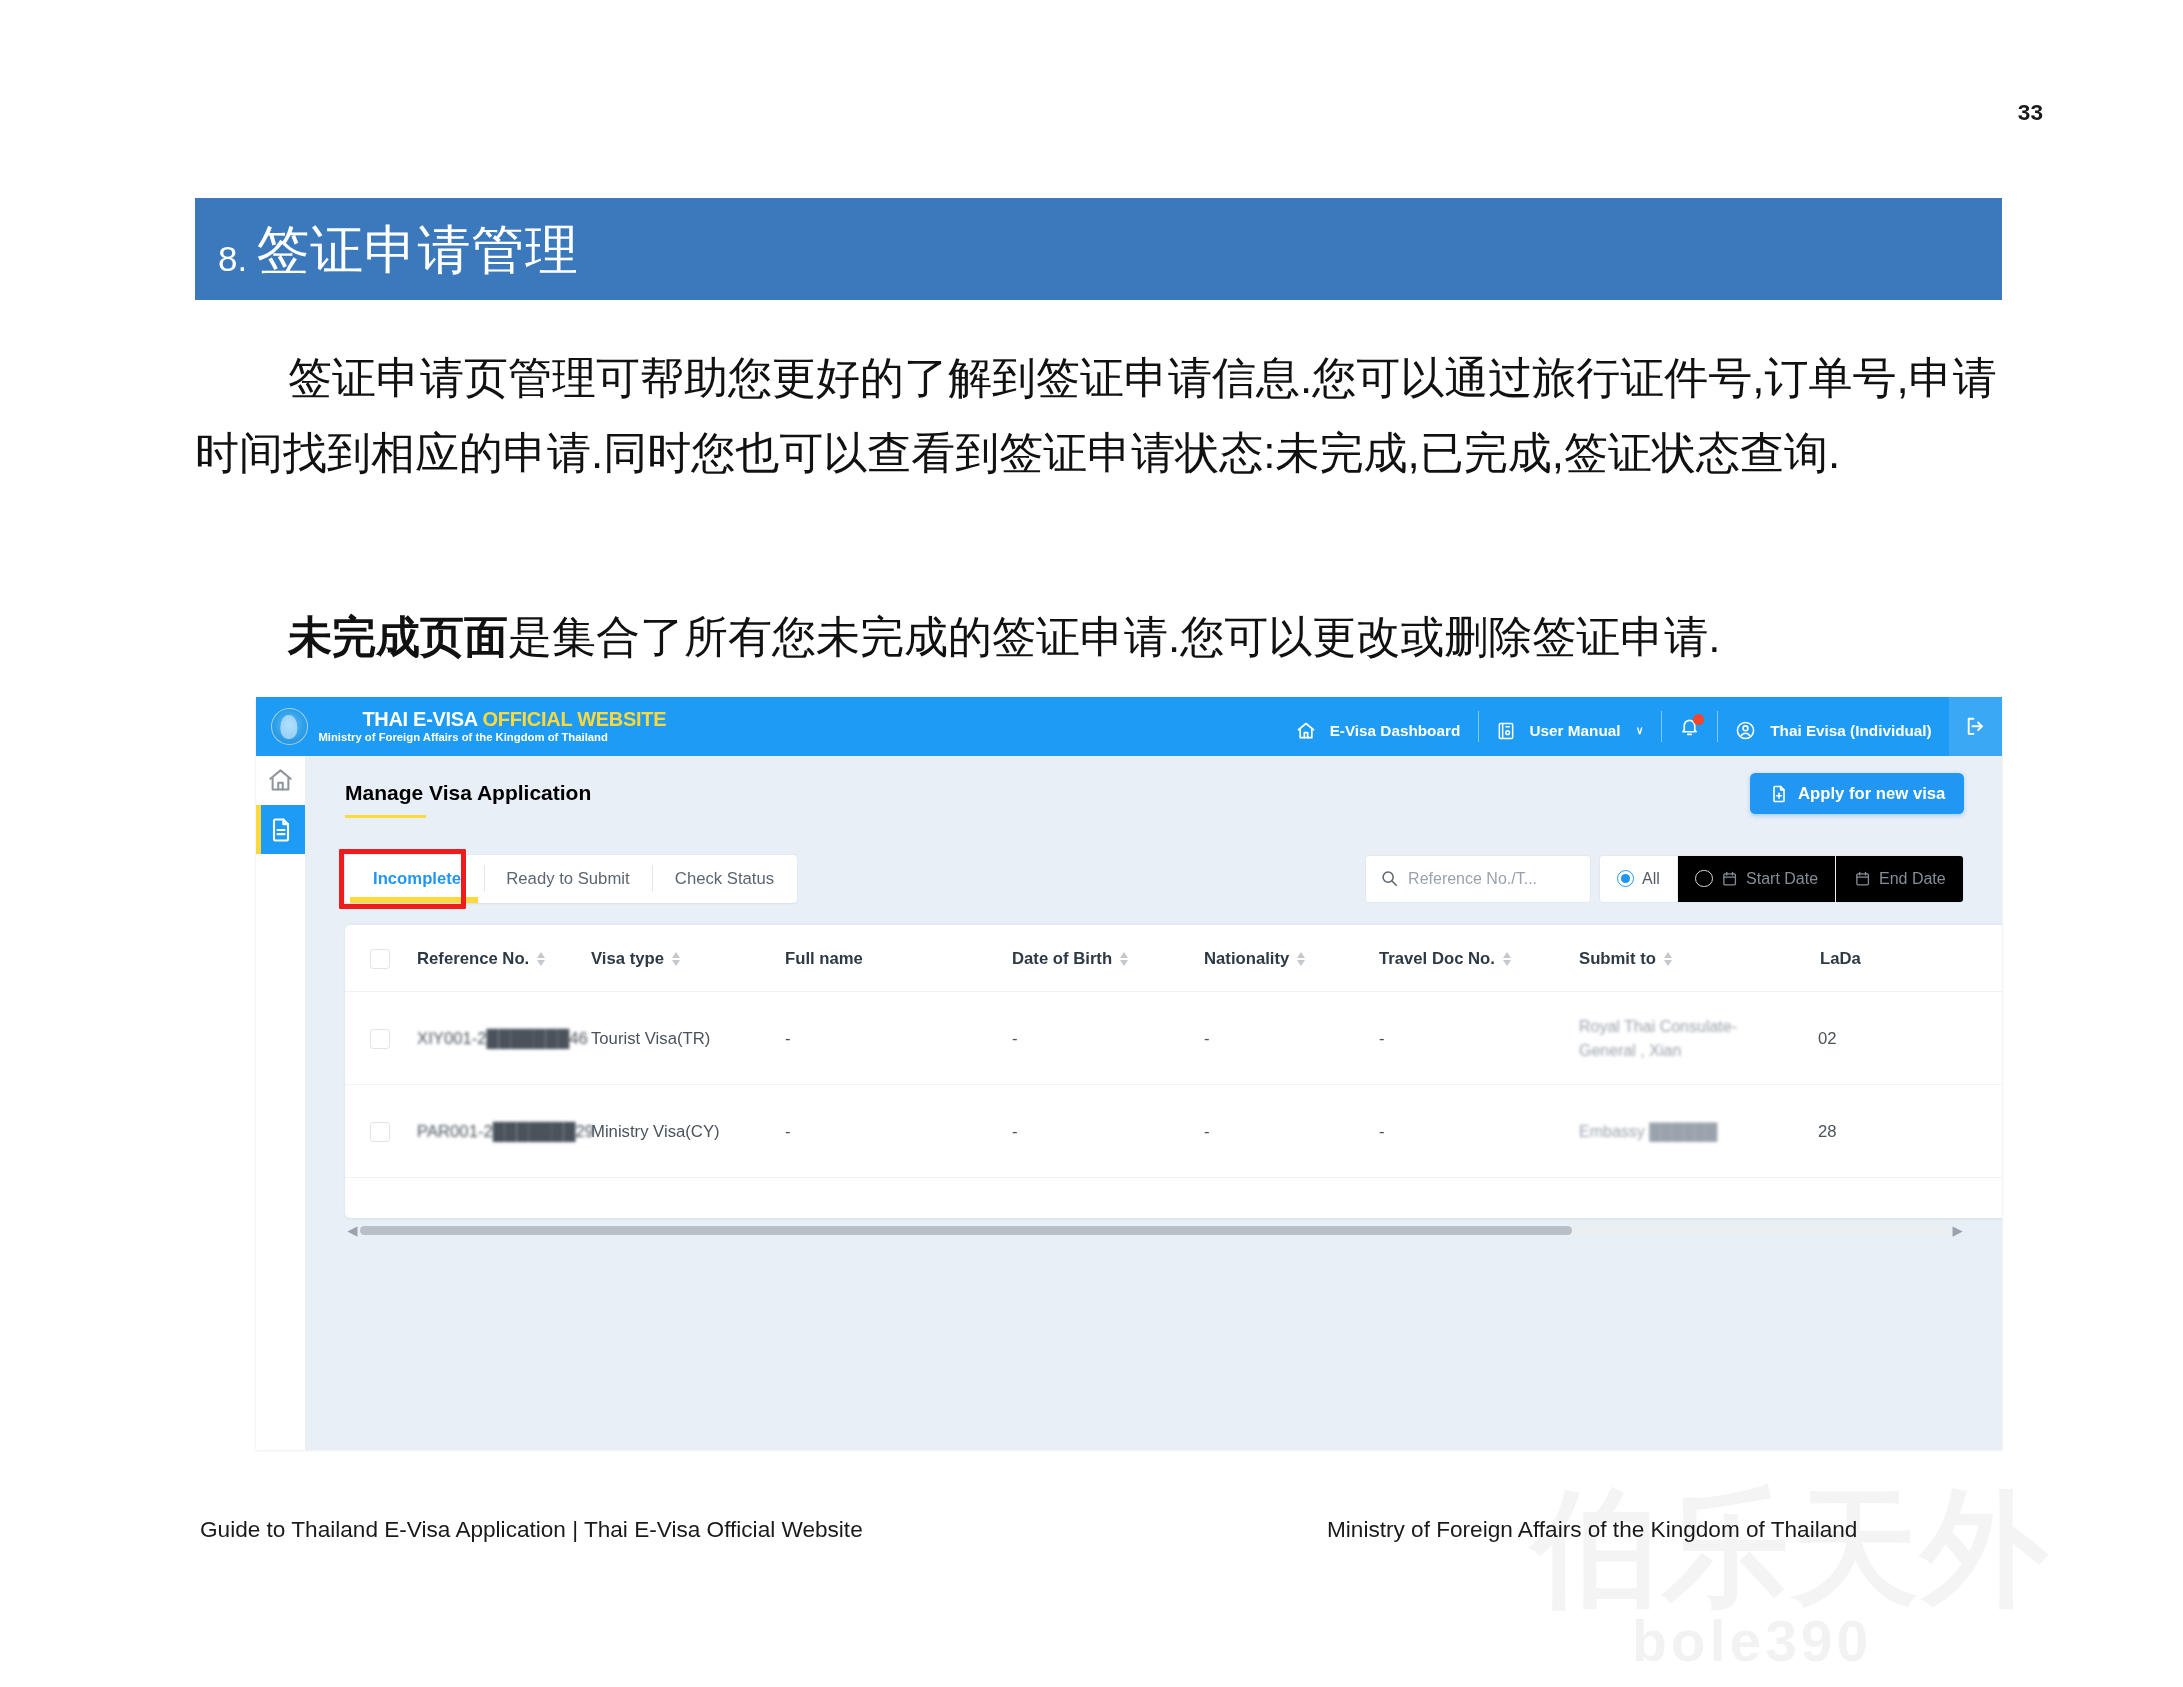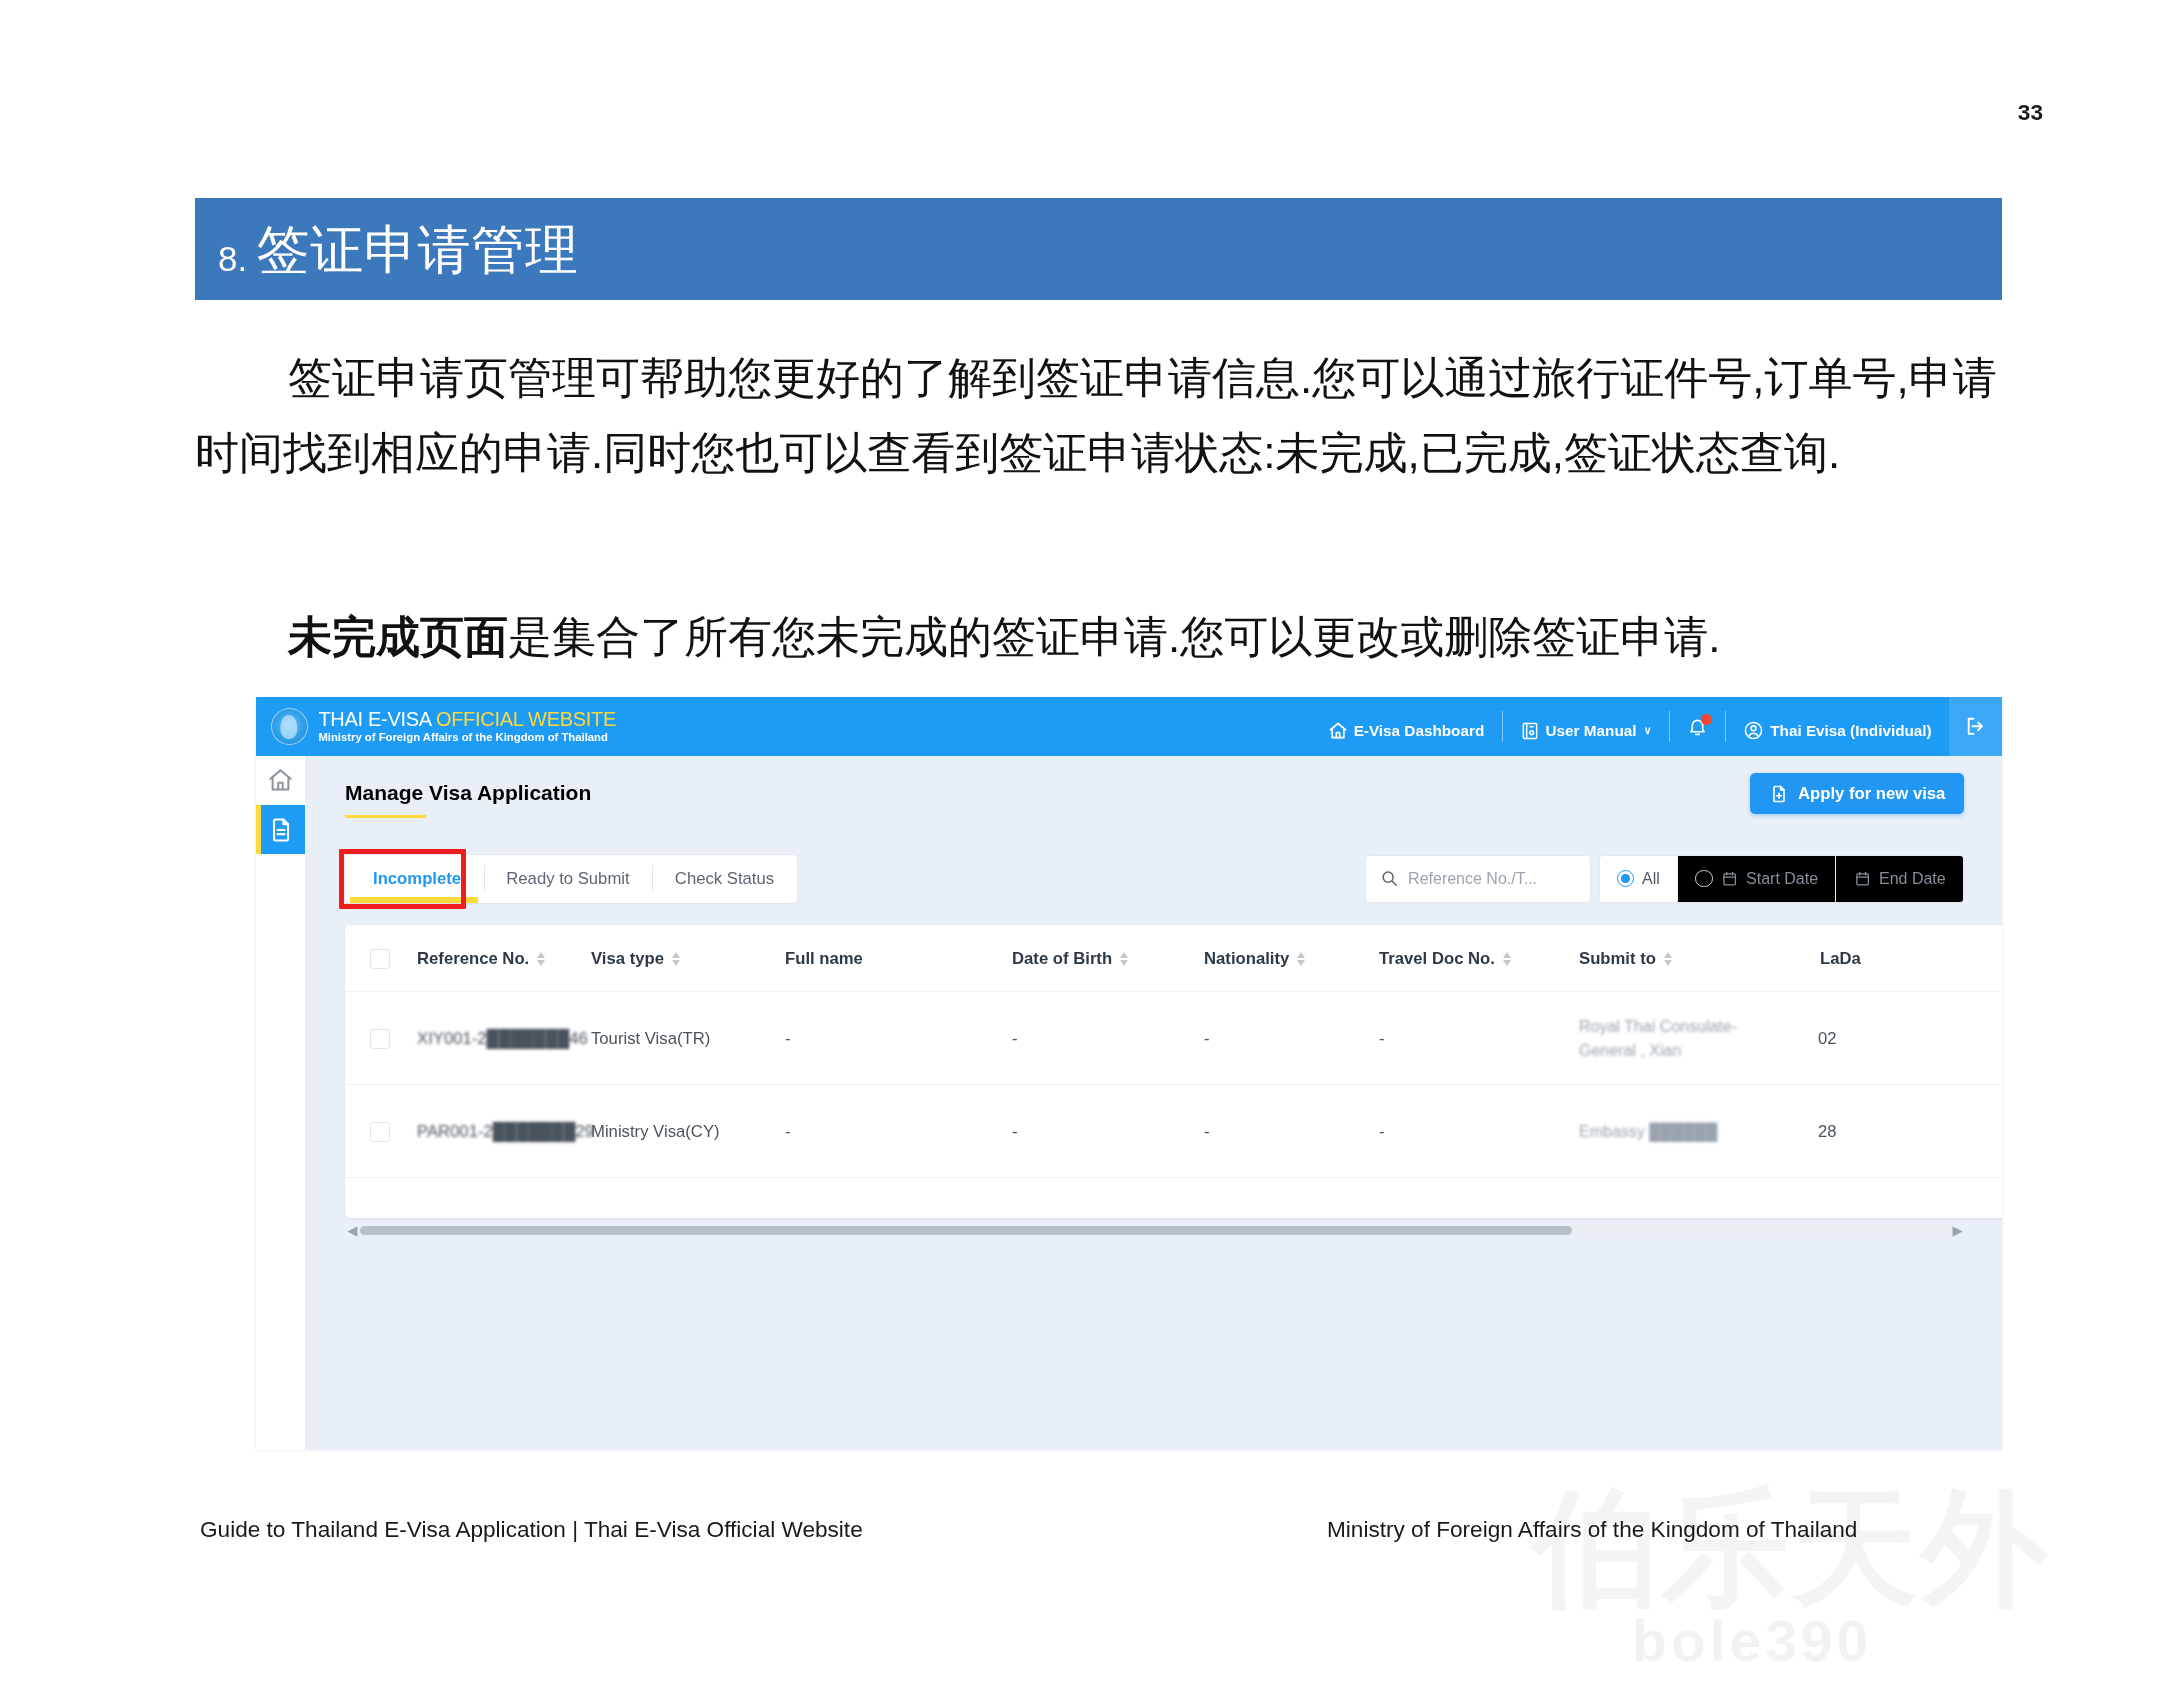--- a/index.html
+++ b/index.html
@@ -66,28 +66,28 @@
     border: 1.3px solid rgba(255,255,255,0.55);
     position: relative; flex: none;
   }
   .emblem::after {
     content: ""; position: absolute; left: 50%; top: 50%;
     transform: translate(-50%,-50%);
     width: 17.3px; height: 24px; border-radius: 50% 50% 45% 45%;
     background: rgba(255,255,255,0.5);
   }
   .brand-text { margin-left: 10.7px; line-height: 1.05; }
-  .brand-line1 { font-size: 20px; font-weight: 400; letter-spacing: -0.3px; }
+  .brand-line1 { font-size: 20px; font-weight: 700; letter-spacing: -0.3px; margin-left: 44px; }
   .brand-line1 .w { color: #ffffff; }
   .brand-line1 .y { color: #ffd83b; }
   .brand-line2 { font-size: 11.3px; color: #ffffff; font-weight: 600; margin-top: 2px; }
 
   .nav { margin-left: auto; display: flex; align-items: center; height: 59px; }
   .nav-item {
-    display: flex; align-items: center; gap: 6px;
+    display: flex; align-items: center; gap: 14px;
     color: #ffffff; font-size: 15.3px; font-weight: 700;
     padding: 0 17.3px; height: 31px; margin-top: 8px;
   }
   .nav-sep { width: 0.7px; height: 31px; background: rgba(255,255,255,0.45); }
   .nav-icon { display: inline-flex; align-items: center; }
   .bell-wrap { position: relative; padding: 0 17.3px; display:flex; align-items:center; }
   .bell-dot {
     position: absolute; top: -2px; right: 13.3px;
     width: 10.7px; height: 10.7px; border-radius: 50%; background: #f4452f;
   }

